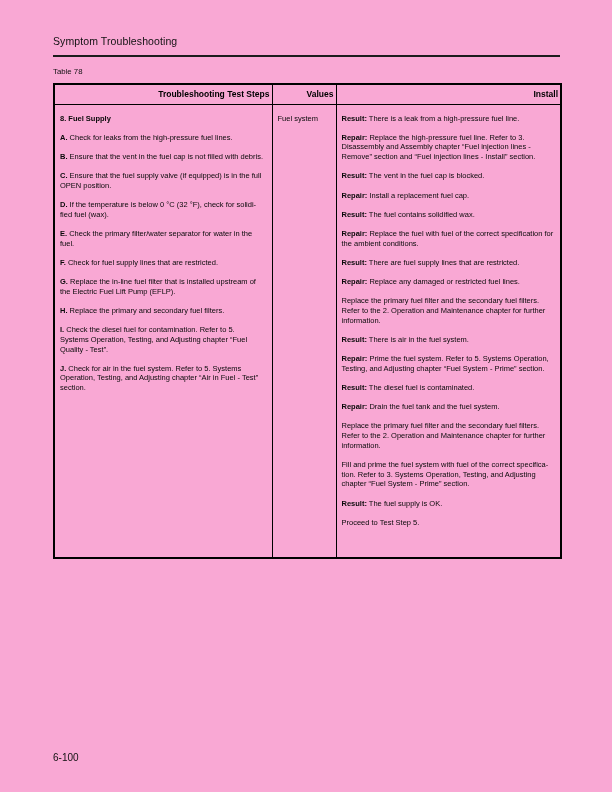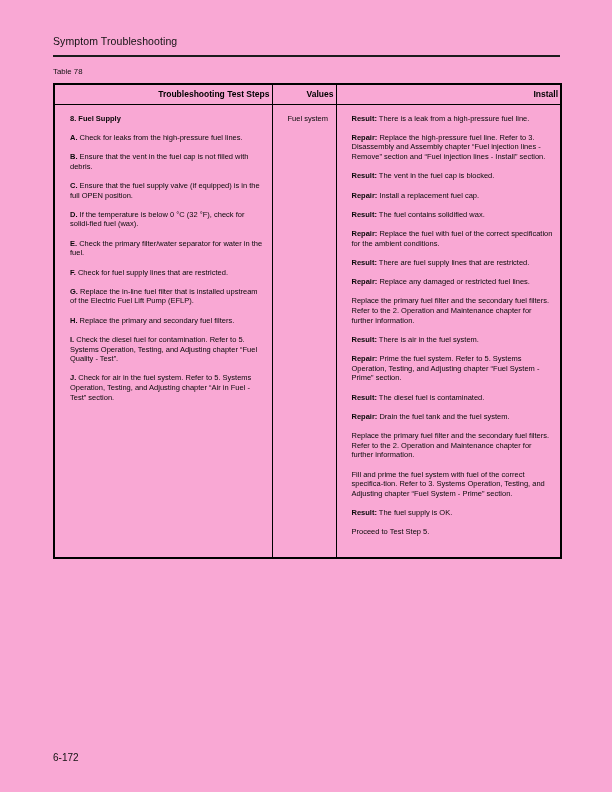--- a/index.html
+++ b/index.html
@@ -35,21 +35,21 @@
   }
   .ts-table th {
     border: 1.5px solid #000;
     font-size: 8.5px; font-weight: bold;
     height: 20px; text-align: right; vertical-align: middle;
     padding: 0 2px; box-sizing: border-box;
   }
   .ts-table td {
     border: 1px solid #000;
     vertical-align: top;
-    padding: 9px 6px 4px 15px;
+    padding: 9px 6px 4px 5px;
     height: 454px; box-sizing: border-box;
   }
   .para {
     margin: 0 0 9.5px 0;
     font-size: 7.5px; line-height: 9.7px;
     color: #0a0a0a;
   }
   .para b { font-weight: bold; }
   .footer {
     position: absolute; left: 53px; top: 752px;
@@ -114,15 +114,15 @@
             <p class="para"><b>Repair:</b> Drain the fuel tank and the fuel system.</p>
             <p class="para">Replace the primary fuel filter and the secondary fuel filters. Refer to the 2. Operation and Maintenance chapter for further information.</p>
             <p class="para">Fill and prime the fuel system with fuel of the correct specifica-tion. Refer to 3. Systems Operation, Testing, and Adjusting chapter “Fuel System - Prime” section.</p>
             <p class="para"><b>Result:</b> The fuel supply is OK.</p>
             <p class="para">Proceed to Test Step 5.</p>
           </td>
       </tr>
     </tbody>
   </table>
 
-  <div class="footer">6-172</div>
+  <div class="footer">6-100</div>
 
 </div>
 
 </body></html>

